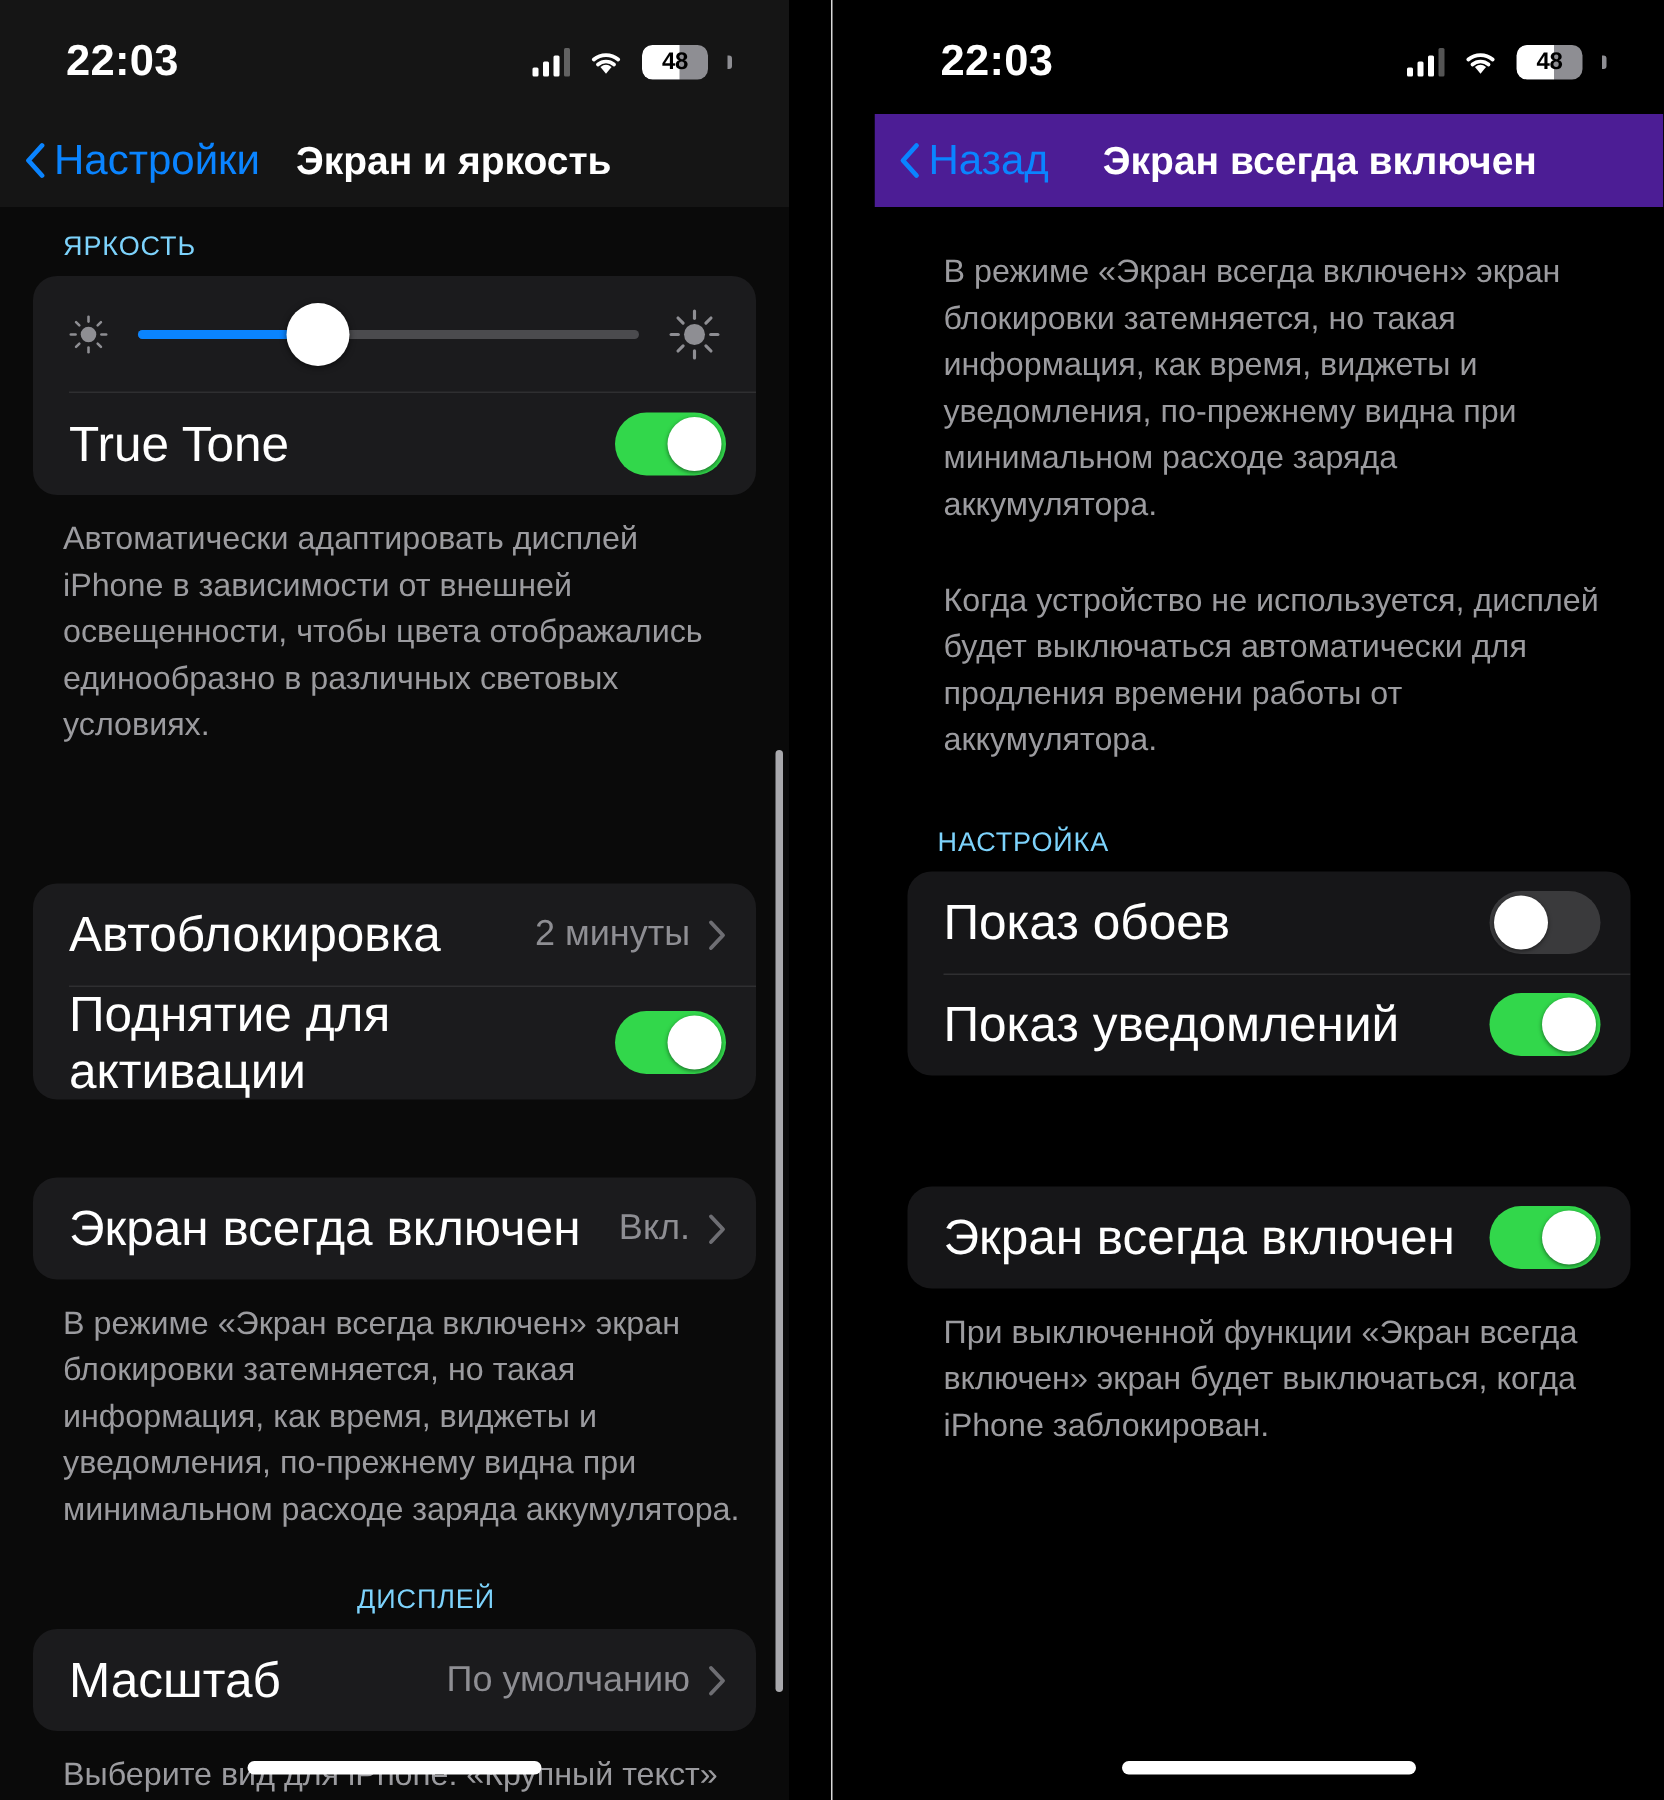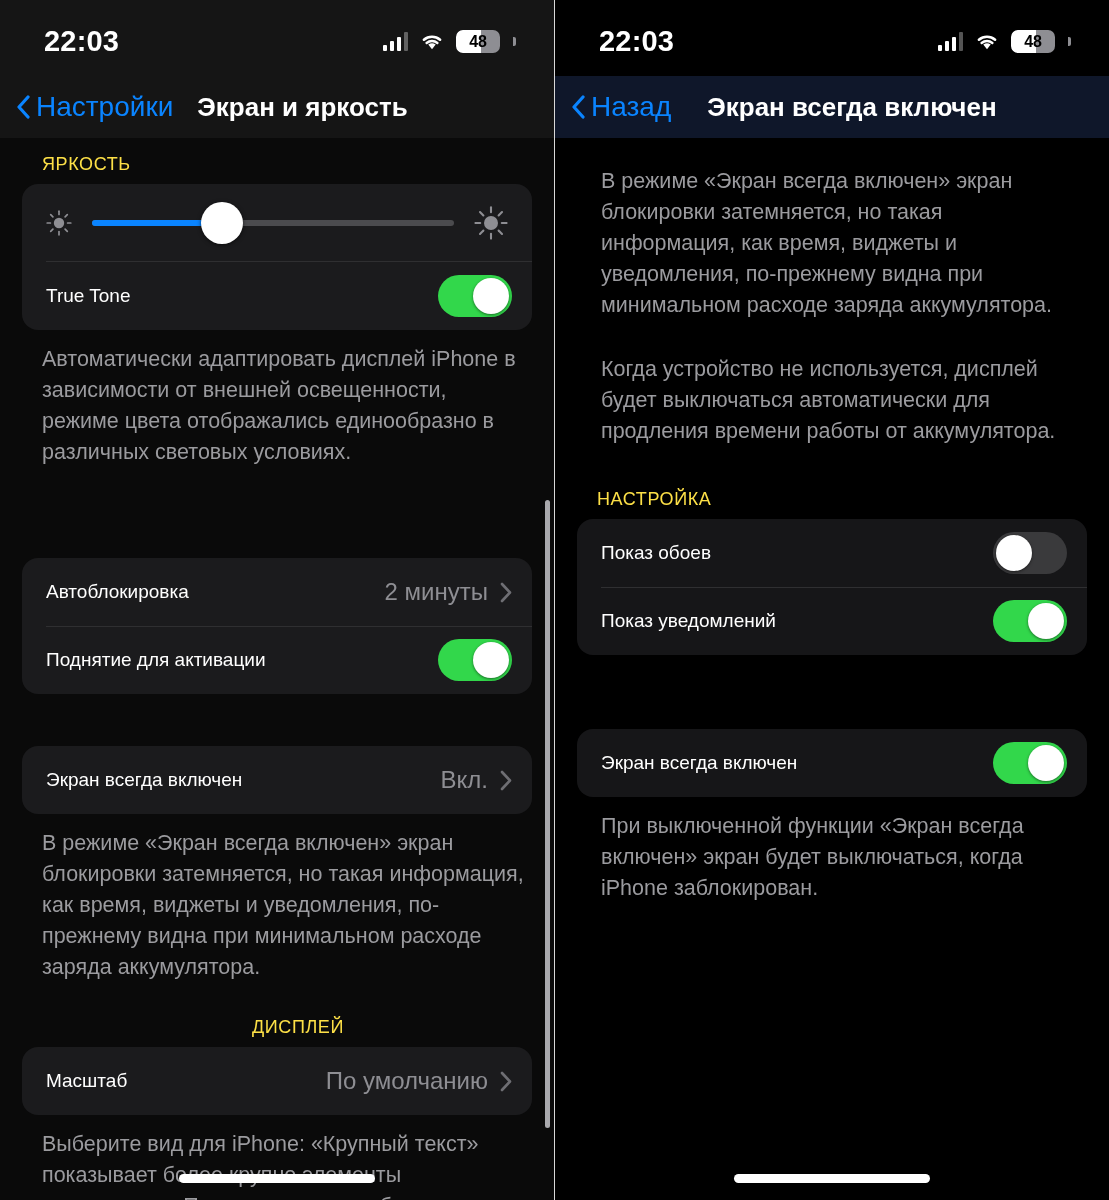--- a/index.html
+++ b/index.html
@@ -10,20 +10,21 @@
     background: #000;
     overflow: hidden;
     font-family: "Liberation Sans", sans-serif;
     -webkit-font-smoothing: antialiased;
   }
 
   .screens {
     display: flex;
     width: 1109px;
     height: 1200px;
+    gap: 28px;
   }
 
   
   .panel {
     position: relative;
     height: 1200px;
     overflow: hidden;
   }
   .panel-left  { width: 554px; background: #0a0a0a; }
   .panel-divider { width: 1px; height: 1200px; background: #d8d8d8; }
@@ -107,21 +108,21 @@
 
   
   .nav-bar {
     height: 62px;
     display: flex;
     align-items: center;
     padding-left: 16px;
     gap: 0px;
   }
   .panel-left .nav-bar { background: #151515; }
-  .panel-right .nav-bar { background: #0f172a; }
+  .panel-right .nav-bar { background: #4c1d95; }
 
   .nav-back {
     display: flex;
     align-items: center;
     gap: 6px;
     cursor: pointer;
   }
   .chev-left {
     width: 14px; height: 24px;
     display: block;
@@ -138,21 +139,21 @@
     color: #ffffff;
     margin-left: 24px;
     letter-spacing: 0px;
   }
 
   
   .content { position: relative; }
 
   .section-header {
     font-size: 18px;
-    color: #fde047;
+    color: #7dd3fc;
     letter-spacing: 0.6px;
     padding: 16px 0 9px 42px;
     text-transform: uppercase;
   }
 
   .group {
     background: #1b1b1d;
     border-radius: 16px;
     margin: 0 22px;
     overflow: hidden;
@@ -168,21 +169,21 @@
     position: relative;
   }
   .row + .row::before {
     content: "";
     position: absolute;
     left: 24px; right: 0; top: 0;
     height: 1px;
     background: #2f2f31;
   }
   .row-label {
-    font-size: 19px;
+    font-size: 33px;
     color: #ffffff;
     font-weight: 400;
     letter-spacing: 0px;
   }
   .row-right {
     display: flex;
     align-items: center;
     gap: 12px;
   }
   .row-value {
@@ -385,21 +386,21 @@
         </div>
         <div class="row">
           <span class="row-label">True Tone</span>
           <div class="toggle on">
               <span class="knob"></span>
             </div>
         </div>
       </div>
 
       <div class="footnote">
-        <p>Автоматически адаптировать дисплей iPhone в зависимости от внешней освещенности, режиме цвета отображались единообразно в различных световых условиях.</p>
+        <p>Автоматически адаптировать дисплей iPhone в зависимости от внешней освещенности, чтобы цвета отображались единообразно в различных световых условиях.</p>
       </div>
 
       <div class="gap-md"></div>
 
 
       <div class="gap-lg"></div>
 
       <div class="group">
         <div class="row">
           <span class="row-label">Автоблокировка</span>

